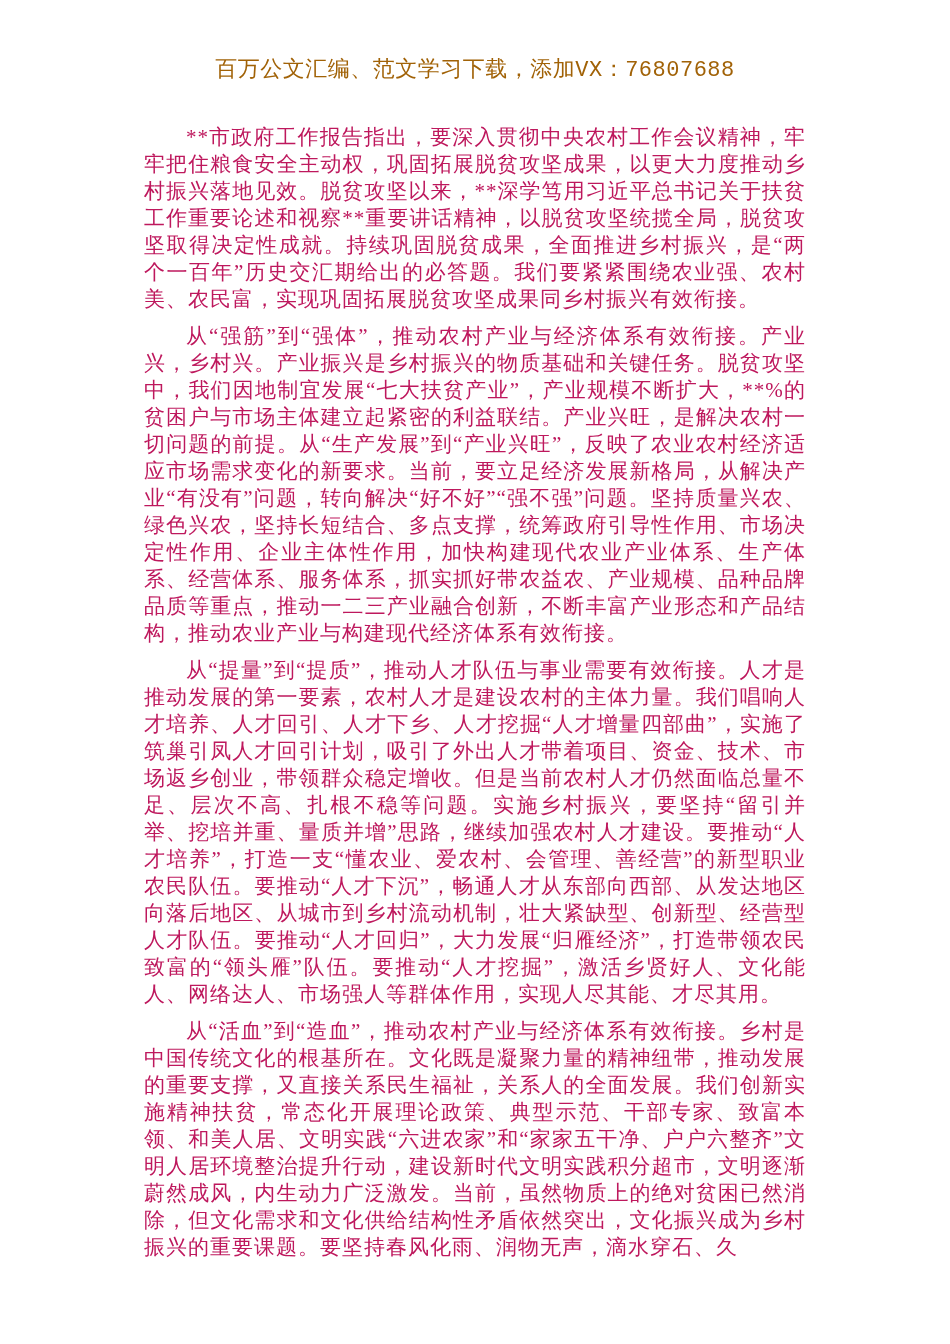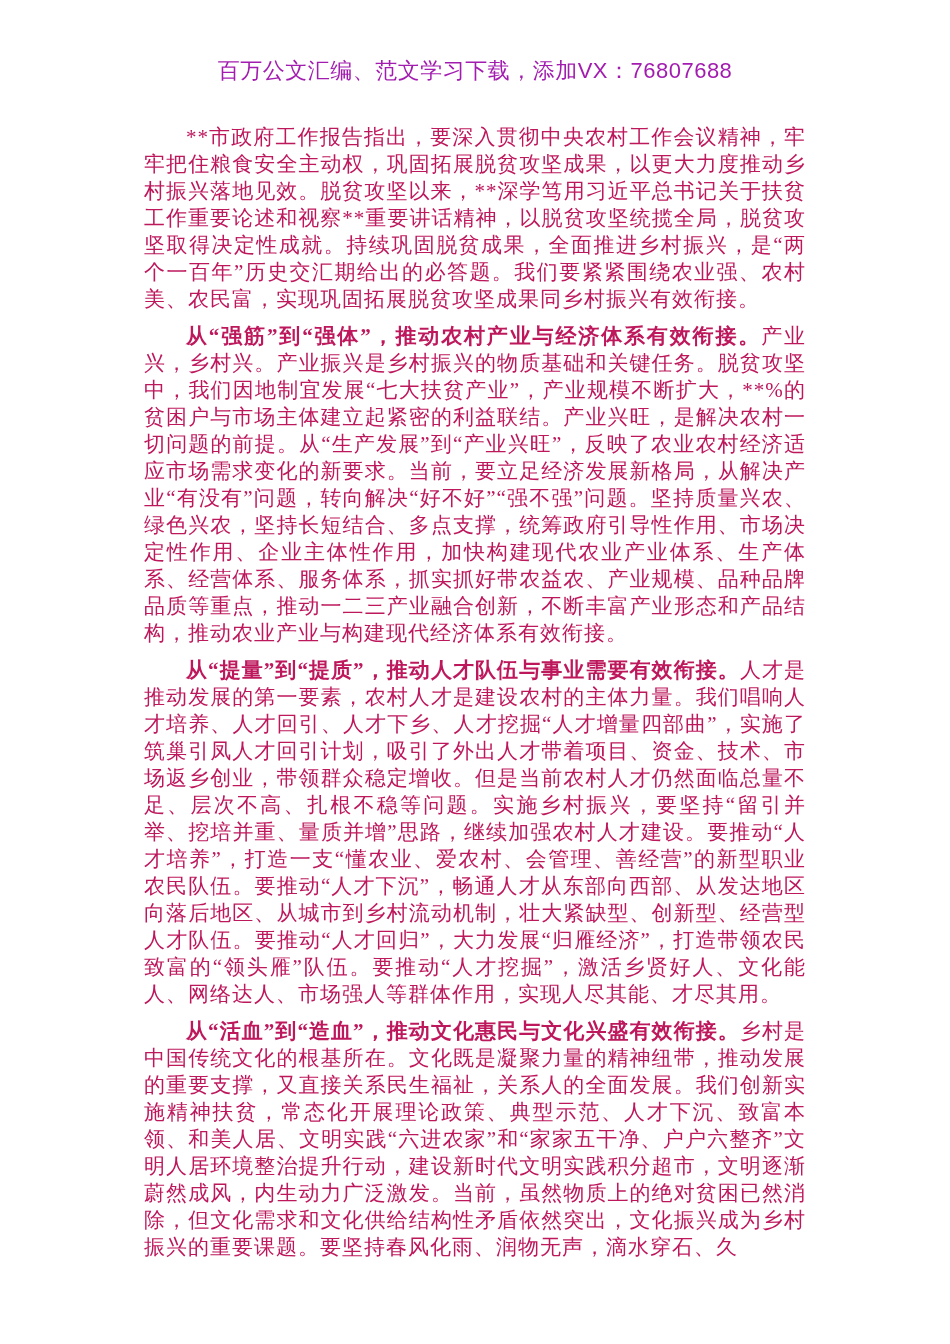--- a/index.html
+++ b/index.html
@@ -15,56 +15,56 @@
     }
     .page {
       box-sizing: border-box;
       width: 950px;
       height: 1344px;
       padding: 58px 144px 40px 144px;
       background: #ffffff;
     }
     .promo {
       text-align: center;
-      color: #a21caf;
+      color: #a16207;
       font-size: 22px;
       line-height: 26px;
       margin: 0 0 40px 0;
-      font-family: Liberation Sans, sans-serif;
+      font-family: Liberation Mono, monospace;
       letter-spacing: 0.5px;
     }
     .doc p {
       margin: 0 0 10px 0;
       font-size: 21px;
       line-height: 27px;
       color: #be185d;
       text-align: justify;
       text-indent: 2em;
       letter-spacing: 1px;
       word-break: break-all;
     }
     .doc p:last-child {
       margin-bottom: 0;
     }
     .lead {
-      font-weight: bold;
+      font-weight: normal;
     }
   </style>
 </head>
 <body>
 
 <div class="page">
 
   <div class="promo">百万公文汇编、范文学习下载，添加VX：76807688</div>
 
   <div class="doc">
 
     <p><span class="lead"></span><span>**市政府工作报告指出，要深入贯彻中央农村工作会议精神，牢牢把住粮食安全主动权，巩固拓展脱贫攻坚成果，以更大力度推动乡村振兴落地见效。脱贫攻坚以来，**深学笃用习近平总书记关于扶贫工作重要论述和视察**重要讲话精神，以脱贫攻坚统揽全局，脱贫攻坚取得决定性成就。持续巩固脱贫成果，全面推进乡村振兴，是“两个一百年”历史交汇期给出的必答题。我们要紧紧围绕农业强、农村美、农民富，实现巩固拓展脱贫攻坚成果同乡村振兴有效衔接。</span></p>
 
     <p><span class="lead">从“强筋”到“强体”，推动农村产业与经济体系有效衔接。</span><span>产业兴，乡村兴。产业振兴是乡村振兴的物质基础和关键任务。脱贫攻坚中，我们因地制宜发展“七大扶贫产业”，产业规模不断扩大，**%的贫困户与市场主体建立起紧密的利益联结。产业兴旺，是解决农村一切问题的前提。从“生产发展”到“产业兴旺”，反映了农业农村经济适应市场需求变化的新要求。当前，要立足经济发展新格局，从解决产业“有没有”问题，转向解决“好不好”“强不强”问题。坚持质量兴农、绿色兴农，坚持长短结合、多点支撑，统筹政府引导性作用、市场决定性作用、企业主体性作用，加快构建现代农业产业体系、生产体系、经营体系、服务体系，抓实抓好带农益农、产业规模、品种品牌品质等重点，推动一二三产业融合创新，不断丰富产业形态和产品结构，推动农业产业与构建现代经济体系有效衔接。</span></p>
 
     <p><span class="lead">从“提量”到“提质”，推动人才队伍与事业需要有效衔接。</span><span>人才是推动发展的第一要素，农村人才是建设农村的主体力量。我们唱响人才培养、人才回引、人才下乡、人才挖掘“人才增量四部曲”，实施了筑巢引凤人才回引计划，吸引了外出人才带着项目、资金、技术、市场返乡创业，带领群众稳定增收。但是当前农村人才仍然面临总量不足、层次不高、扎根不稳等问题。实施乡村振兴，要坚持“留引并举、挖培并重、量质并增”思路，继续加强农村人才建设。要推动“人才培养”，打造一支“懂农业、爱农村、会管理、善经营”的新型职业农民队伍。要推动“人才下沉”，畅通人才从东部向西部、从发达地区向落后地区、从城市到乡村流动机制，壮大紧缺型、创新型、经营型人才队伍。要推动“人才回归”，大力发展“归雁经济”，打造带领农民致富的“领头雁”队伍。要推动“人才挖掘”，激活乡贤好人、文化能人、网络达人、市场强人等群体作用，实现人尽其能、才尽其用。</span></p>
 
-    <p><span class="lead">从“活血”到“造血”，推动文化惠民与文化兴盛有效衔接。</span><span>乡村是中国传统文化的根基所在。文化既是凝聚力量的精神纽带，推动发展的重要支撑，又直接关系民生福祉，关系人的全面发展。我们创新实施精神扶贫，常态化开展理论政策、典型示范、人才下沉、致富本领、和美人居、文明实践“六进农家”和“家家五干净、户户六整齐”文明人居环境整治提升行动，建设新时代文明实践积分超市，文明逐渐蔚然成风，内生动力广泛激发。当前，虽然物质上的绝对贫困已然消除，但文化需求和文化供给结构性矛盾依然突出，文化振兴成为乡村振兴的重要课题。要坚持春风化雨、润物无声，滴水穿石、久</span></p>
+    <p><span class="lead">从“活血”到“造血”，推动农村产业与经济体系有效衔接。</span><span>乡村是中国传统文化的根基所在。文化既是凝聚力量的精神纽带，推动发展的重要支撑，又直接关系民生福祉，关系人的全面发展。我们创新实施精神扶贫，常态化开展理论政策、典型示范、干部专家、致富本领、和美人居、文明实践“六进农家”和“家家五干净、户户六整齐”文明人居环境整治提升行动，建设新时代文明实践积分超市，文明逐渐蔚然成风，内生动力广泛激发。当前，虽然物质上的绝对贫困已然消除，但文化需求和文化供给结构性矛盾依然突出，文化振兴成为乡村振兴的重要课题。要坚持春风化雨、润物无声，滴水穿石、久</span></p>
 
   </div>
 
 </div>
 
 </body></html>

